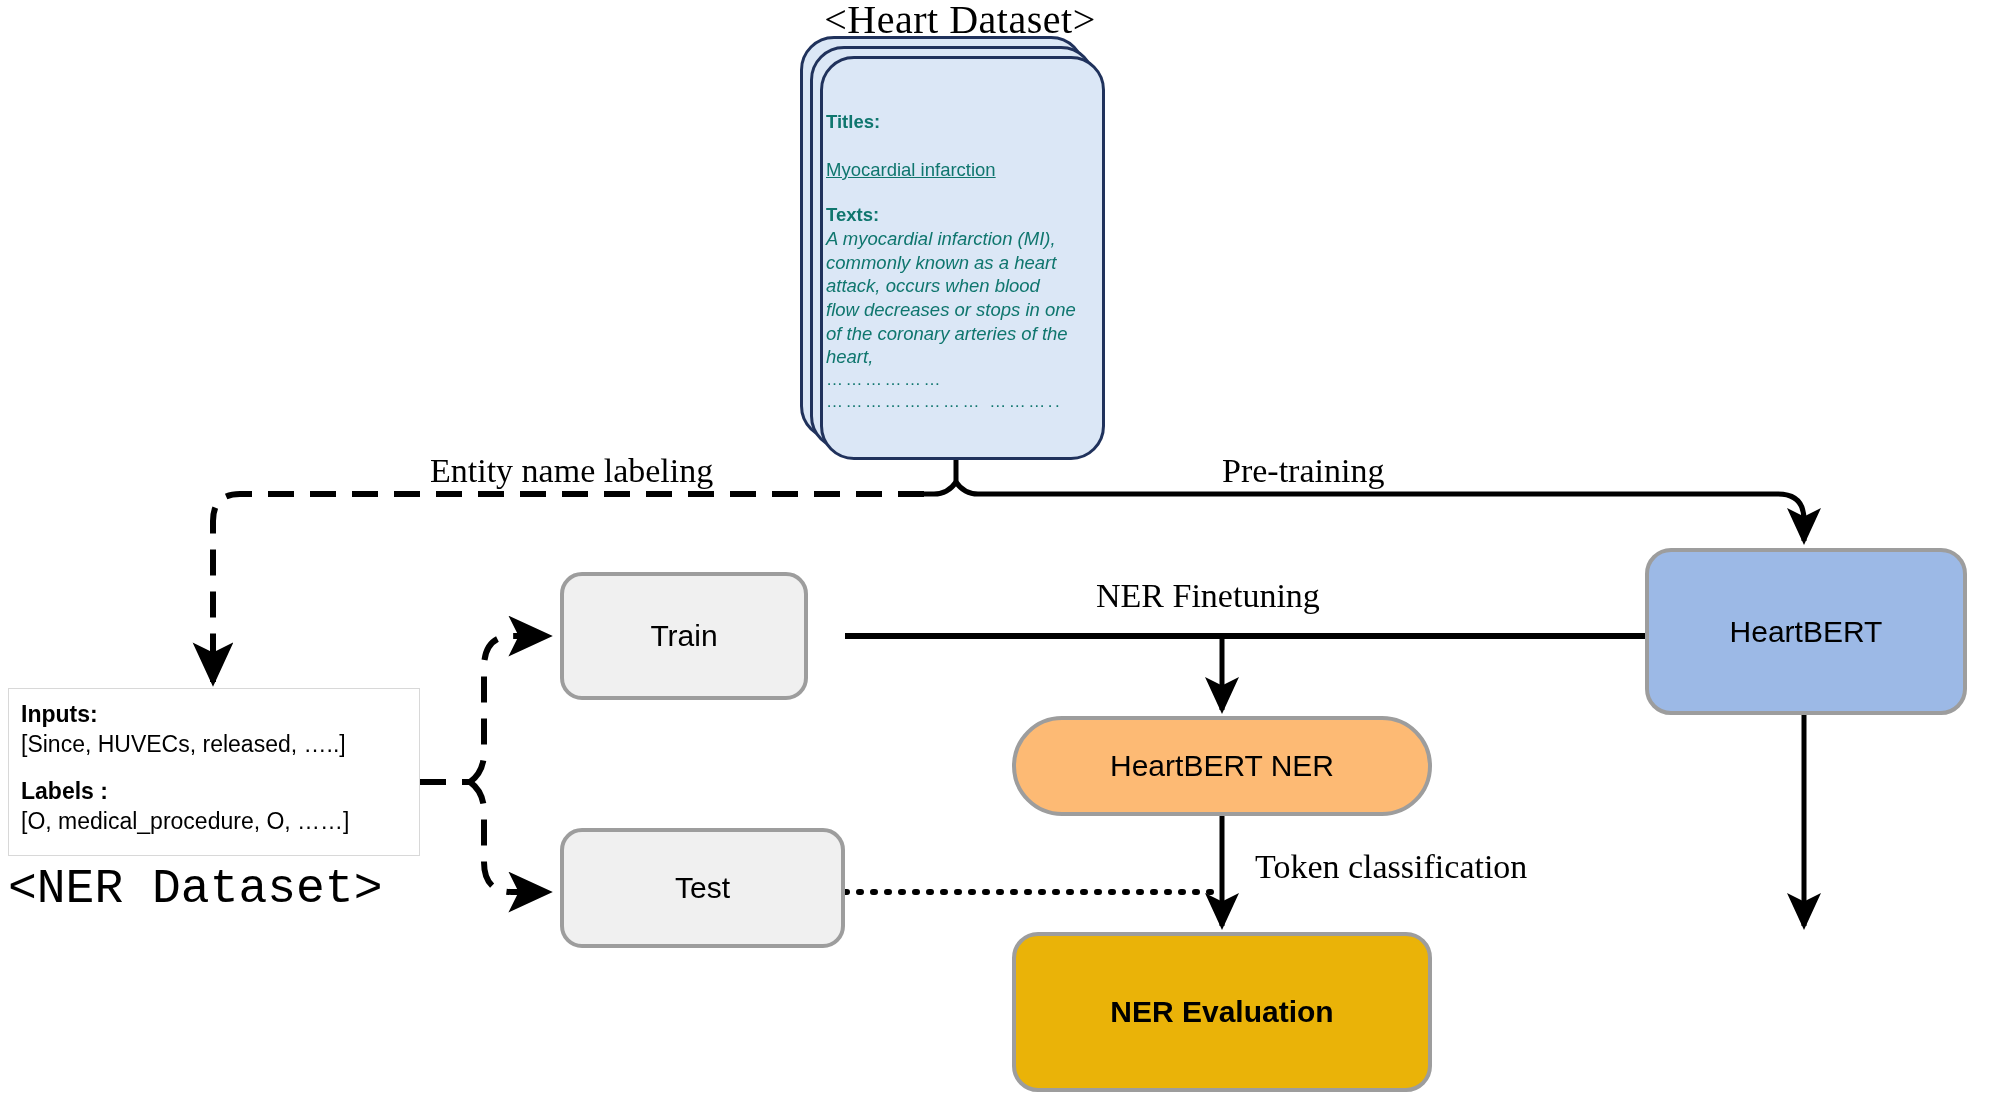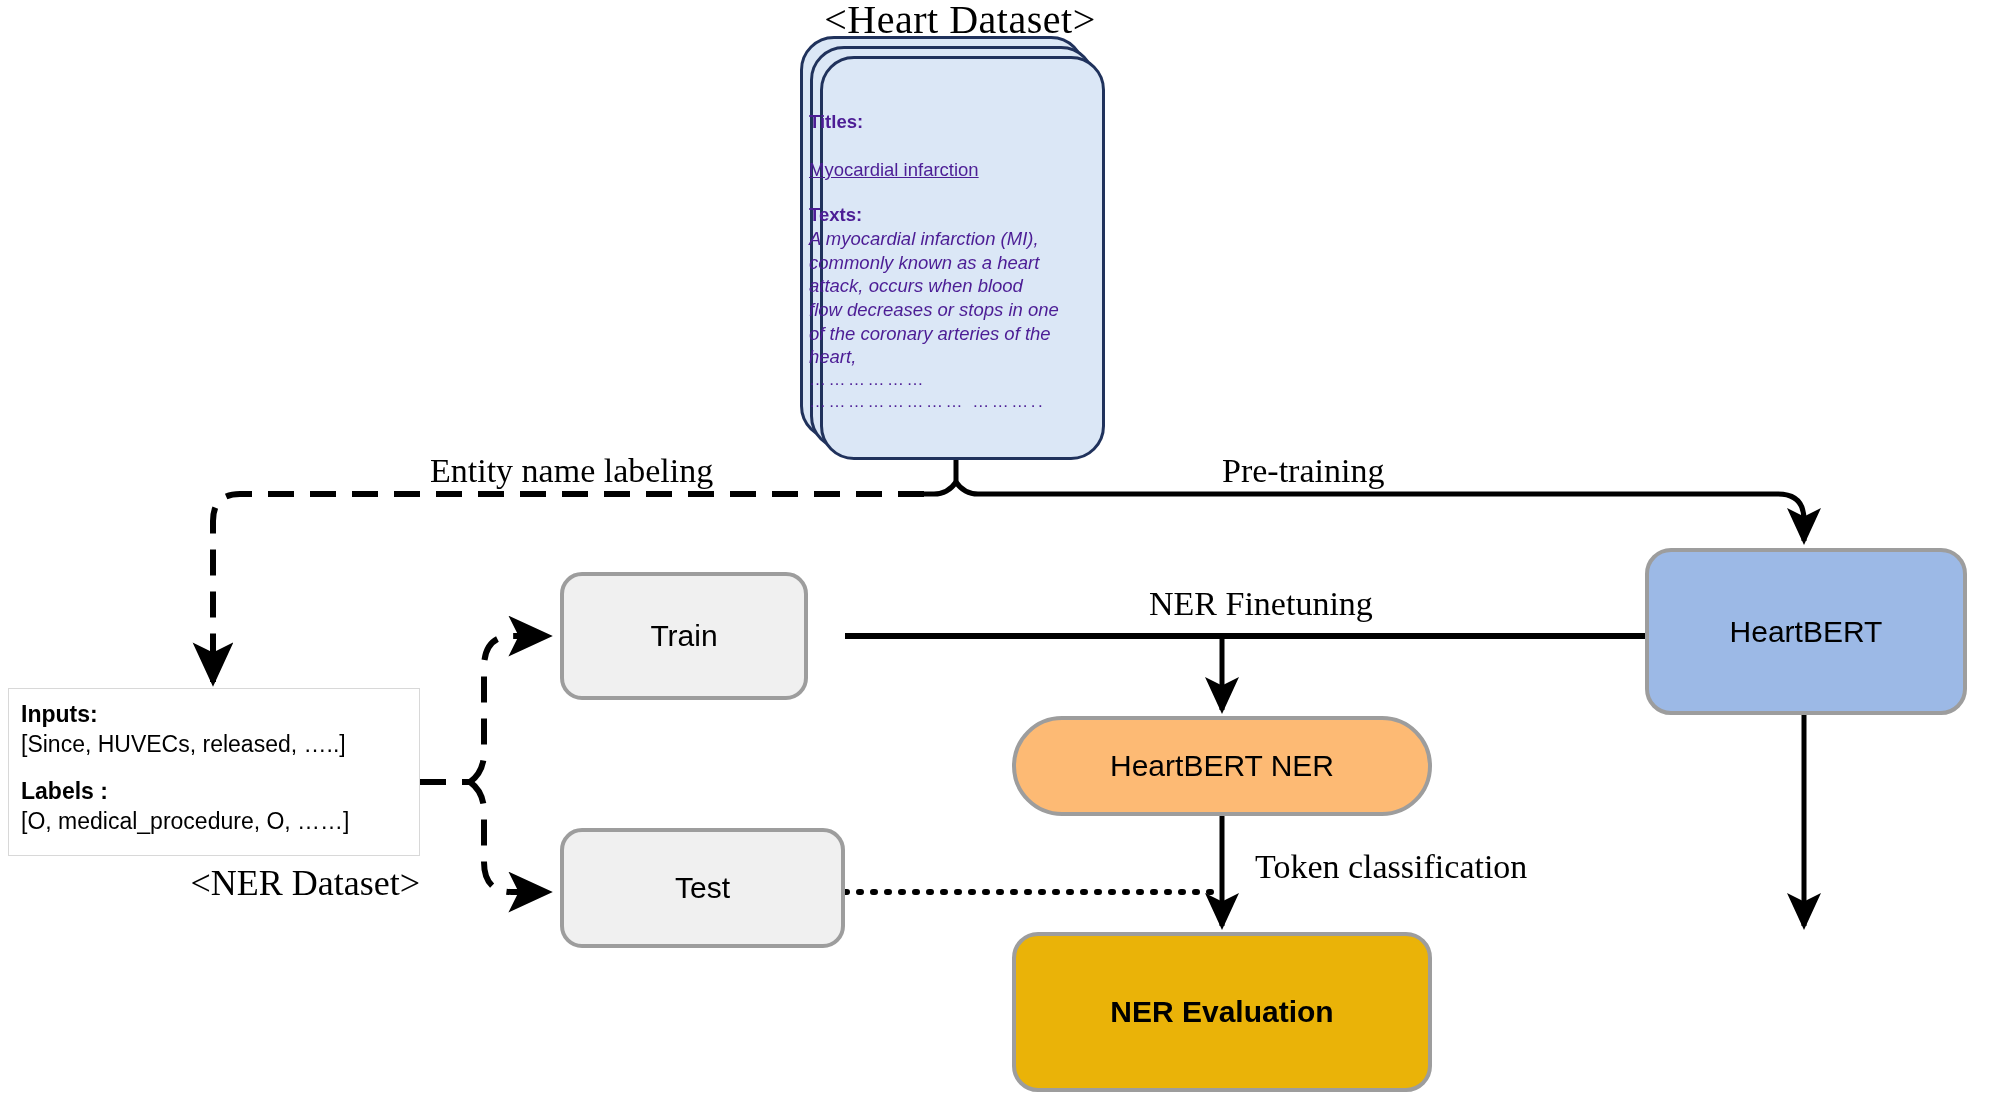--- a/index.html
+++ b/index.html
@@ -41,25 +41,25 @@
     background: #dbe7f6;
     border: 3px solid #20325c;
     border-radius: 34px;
     box-sizing: border-box;
   }
   .card-back2 { left: 800px; top: 36px; width: 285px; height: 404px; }
   .card-back1 { left: 810px; top: 46px; width: 285px; height: 404px; }
   .card-front { left: 820px; top: 56px; width: 285px; height: 404px; }
   .card-body {
     position: absolute;
-    left: 809px;
+    left: 826px;
     top: 110px;
     width: 250px;
     font-size: 18.5px;
-    color: #4c1d95;
+    color: #0f766e;
     line-height: 1.28;
   }
   .card-body .k { font-weight: bold; }
   .card-body .u { text-decoration: underline; margin-top: 24px; }
   .card-body .it { font-style: italic; }
   .card-body .gap { height: 22px; }
   .card-body .dots1 { letter-spacing: 2.5px; font-size: 17px; }
   .card-body .dots2 { letter-spacing: 2.5px; font-size: 17px; }
 
   
@@ -77,23 +77,23 @@
     line-height: 1.32;
     color: #000;
   }
   .ner-box .k { font-weight: bold; }
   .ner-box .sp { height: 16px; }
   .ner-caption {
     position: absolute;
     left: 8px;
     top: 862px;
     width: 412px;
-    text-align: right;
-    font-family: Liberation Serif, serif;
-    font-size: 36px;
+    text-align: left;
+    font-family: Liberation Mono, monospace;
+    font-size: 48px;
     color: #000;
   }
 
   
   .node {
     position: absolute;
     box-sizing: border-box;
     display: flex;
     align-items: center;
     justify-content: center;
@@ -133,21 +133,21 @@
   
   .elabel {
     position: absolute;
     font-family: "Liberation Serif", serif;
     font-size: 34px;
     color: #000;
     white-space: nowrap;
   }
   .lb-entity { left: 430px; top: 452px; }
   .lb-pretrain { left: 1222px; top: 452px; }
-  .lb-finetune { left: 1149px; top: 577px; margin-top: 8px; }
+  .lb-finetune { left: 1096px; top: 577px; }
   .lb-token { left: 1255px; top: 848px; }
 </style>
 </head>
 <body>
 
 <div id="canvas">
 
   <svg class="svg-layer" viewBox="0 0 2006 1100">
     <defs>
       <marker id="arrow" markerWidth="9" markerHeight="9" refX="6.2" refY="3.2" orient="auto" markerUnits="strokeWidth">

